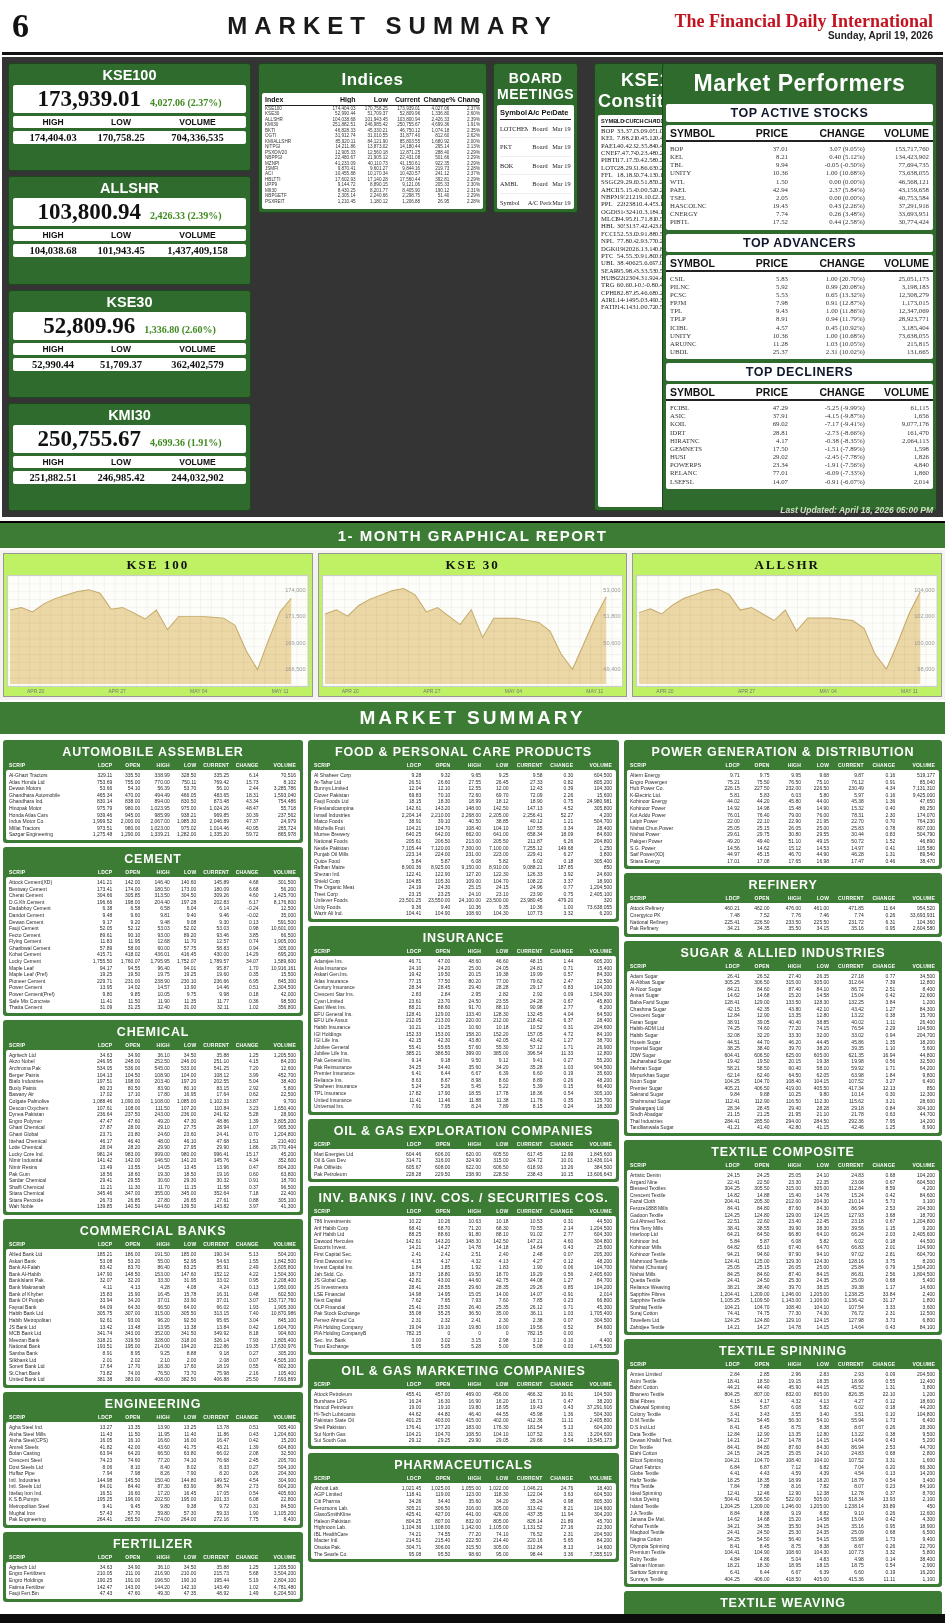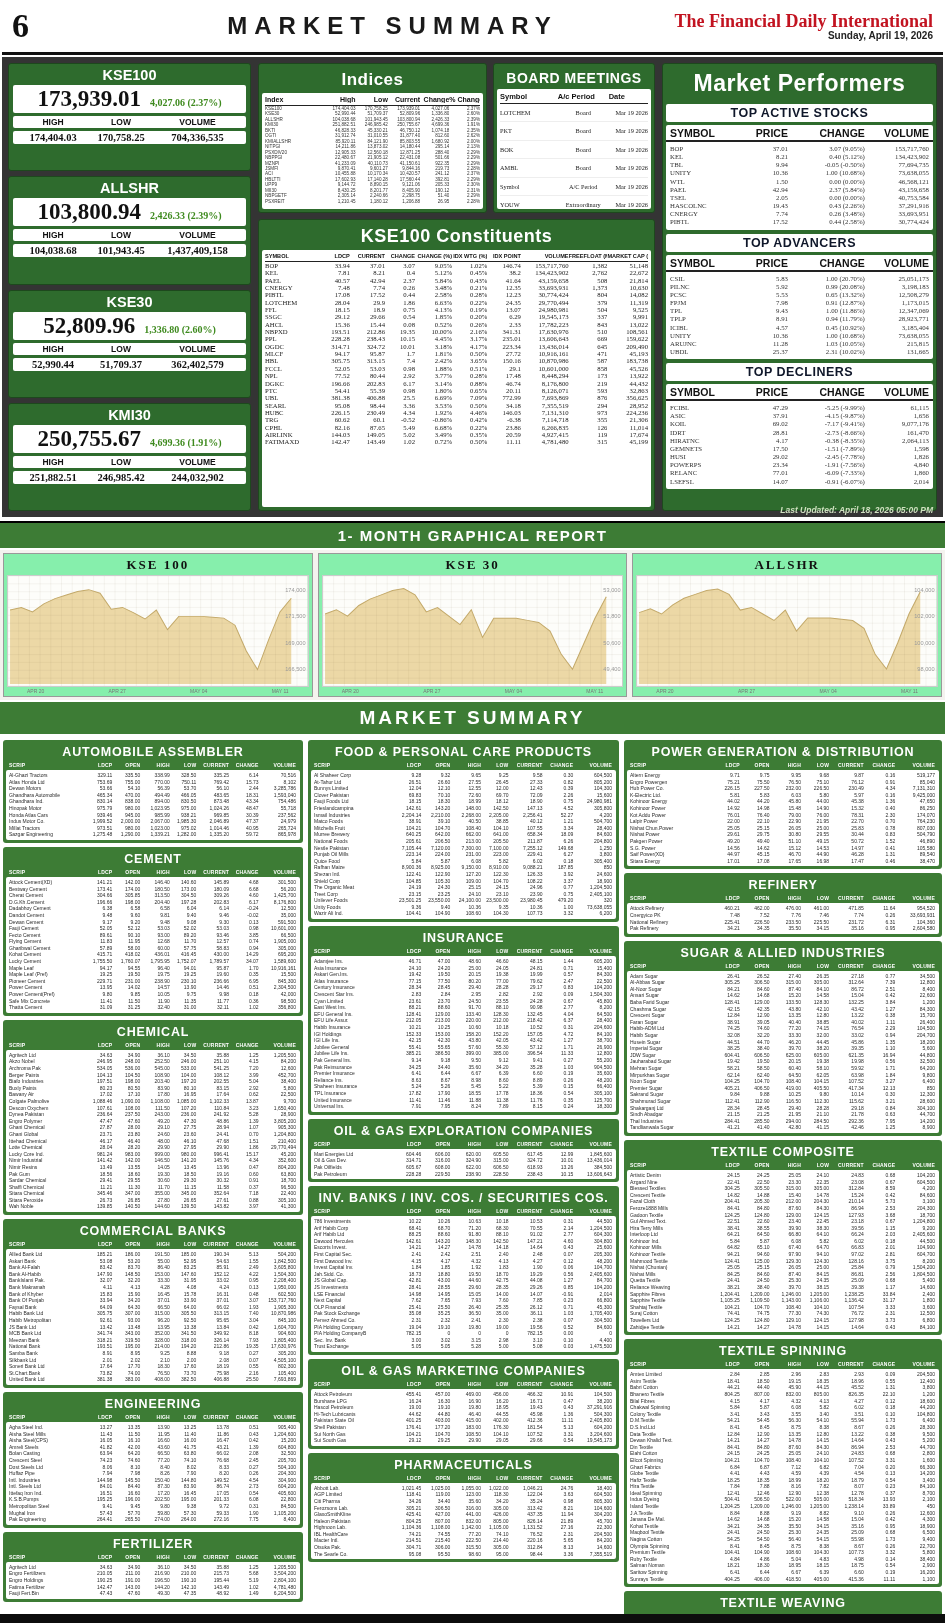--- a/index.html
+++ b/index.html
@@ -21,21 +21,21 @@
   .col-left{width:243px;display:flex;flex-direction:column;gap:5px}
   .index-panel{flex:1;background:#2e6b2d;border:1px solid #1d481d;border-radius:3px;padding:2px 4px;box-sizing:border-box}
   .ip-title{color:#fff;font-weight:bold;font-size:14.5px;text-align:center;padding:1px 0 2px}
   .ip-main{display:flex;align-items:baseline;justify-content:center;gap:9px;padding:1px 4px}
   .ip-value{font-family:"Liberation Serif",serif;font-weight:bold;font-size:23px}
   .ip-change{font-family:"Liberation Serif",serif;font-weight:bold;font-size:10px;color:#3e8a1e}
   .grid3{display:grid;grid-template-columns:1fr 1fr 1.25fr;margin-top:3px;padding:1px 6px}
   .grid3 span{text-align:center}
   .ip-labels{font-size:8.5px;font-weight:bold}
   .ip-values{font-family:"Liberation Serif",serif;font-weight:bold;font-size:10.5px}
-  .col-mid{width:397px;display:flex;flex-direction:column;gap:6px}
+  .col-mid{width:397px;display:flex;flex-direction:row;gap:16px}
   .mid-top{display:flex;gap:6px;height:150px}
   .indices-panel{width:229px}
   .board-panel{flex:1}
   .panel-body{background:#fff;flex:1;overflow:hidden;border-radius:2px;padding:1px 3px}
   .trow{display:grid}
   .trow span{overflow:hidden;white-space:nowrap}
   .idx-grid{grid-template-columns:1.8fr 1fr 1fr 1fr .9fr .95fr}
   .idx-head{font-weight:bold;font-size:7px;border-bottom:1.5px solid #222;padding:2px 0}
   .idx-body .trow{font-size:4.6px;line-height:5.45px;color:#353535}
   .idx-body .trow span+span,.idx-head span+span{text-align:right}
@@ -55,21 +55,21 @@
   .perf-head{display:grid;grid-template-columns:1.35fr .95fr 1.5fr 1.25fr;background:#fff;font-weight:bold;font-size:10.5px;border-bottom:2px solid #222;padding:2px 4px 1px;border-radius:2px 2px 0 0}
   .perf-head span+span{text-align:right}
   .perf-body{background:#fff;font-size:6.8px;line-height:8.15px;font-family:"Liberation Serif",serif;color:#333;padding:3px 4px;border-radius:0 0 2px 2px;margin-bottom:1px}
   .perf-body .trow{grid-template-columns:1.35fr .95fr 1.5fr 1.25fr}
   .perf-body .trow span+span{text-align:right}
   .last-updated{position:absolute;right:10px;bottom:2px;color:#cfe0c0;font-style:italic;font-weight:bold;font-size:8.5px}
   
   .graph-band{margin:4px 0 0;background:#3d7c35;border-top:2px solid #000000;border-bottom:2px solid #fff;
               color:#fff;font-weight:bold;font-size:15px;text-align:center;letter-spacing:1.5px;padding:4px 0}
   .charts-row{display:flex;gap:5px;padding:3px 3px;background:#f4f3ef}
-  .chart-panel{flex:1;background:#86efac;border:1px solid #999;padding:2px 3px}
+  .chart-panel{flex:1;background:#bef264;border:1px solid #999;padding:2px 3px}
   .chart-title{font-family:"Liberation Serif",serif;font-weight:bold;font-size:13px;text-align:center;letter-spacing:2px;padding:1px 0 2px}
   .chart svg{width:100%;height:112px;display:block;border:1px solid #ccc;box-sizing:border-box}
   .x-labels{display:flex;justify-content:space-between;padding:1px 20px 0;font-size:5px;color:#777}
   
   .summary-band{background:#3d7c35;color:#fff;text-align:center;font-weight:bold;font-size:19px;
                 letter-spacing:3px;padding:5px 0;border-top:2px solid #fff;border-bottom:2px solid #fff}
   .sectors{display:flex;gap:5px;padding:4px 3px 0;height:912px;overflow:hidden;box-sizing:border-box}
   .sector-col{display:flex;flex-direction:column;gap:4px;overflow:hidden}
   .sc0{width:300px}.sc1{width:311px}.sc2{flex:1}
   .sector{background:#3d7c35;border-radius:3px;padding:2px 3px 3px}

